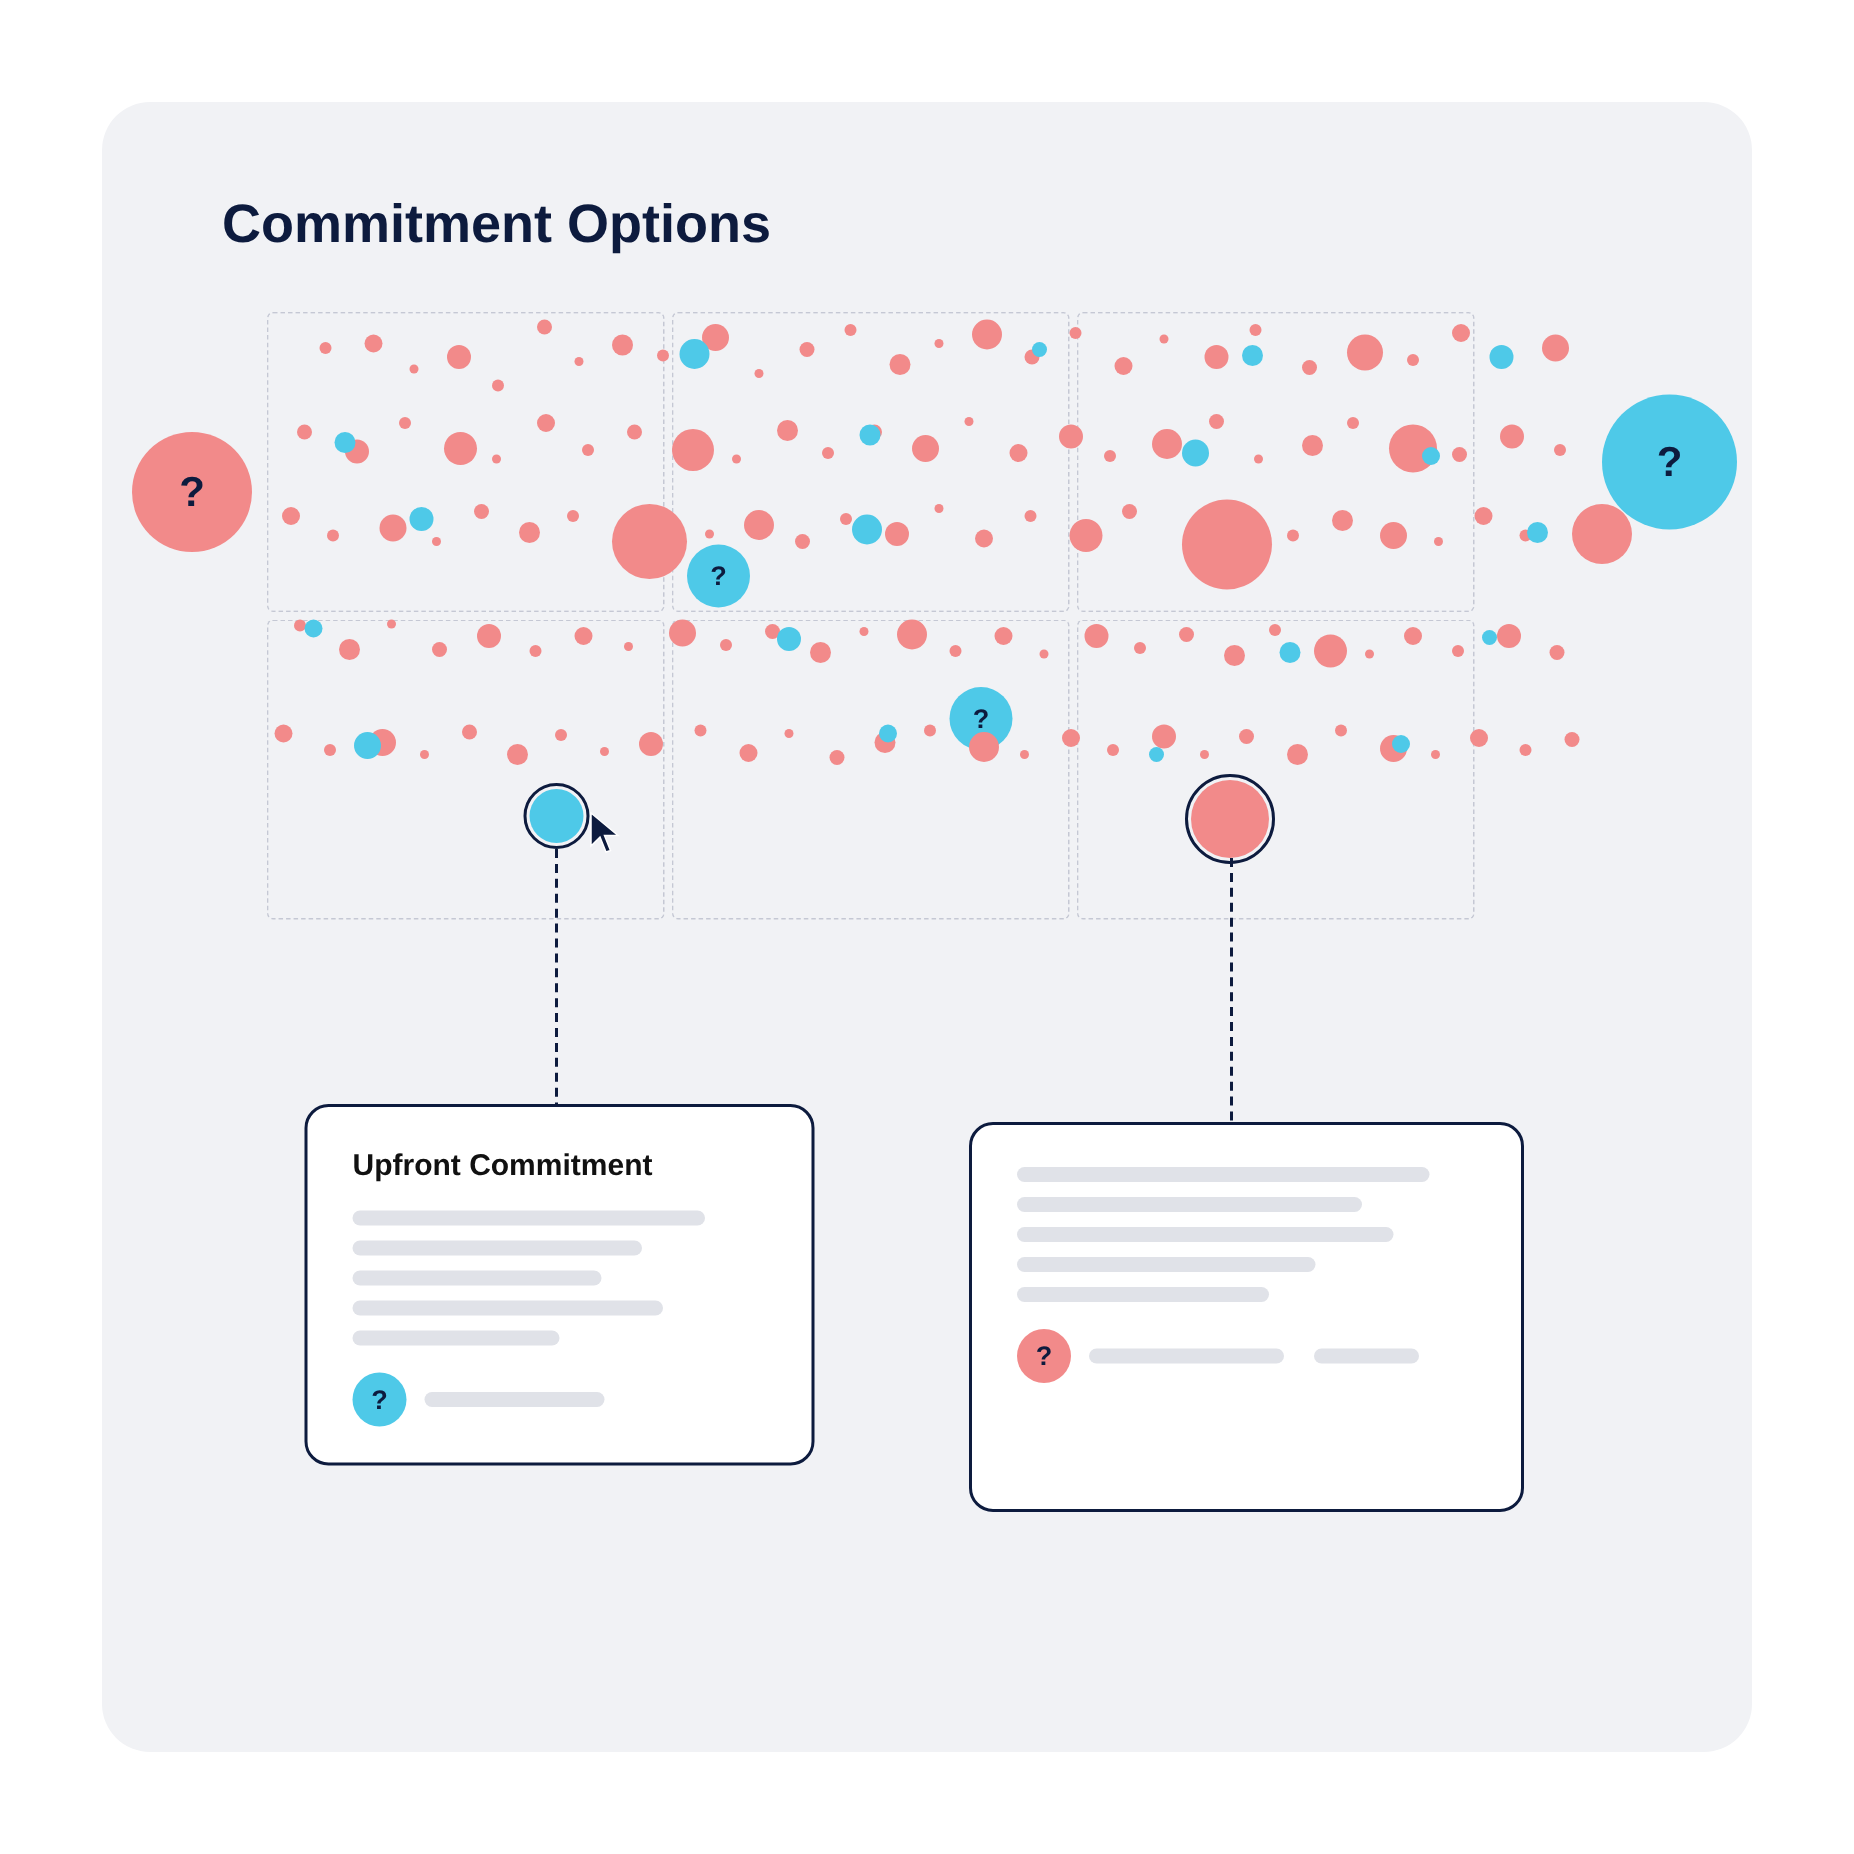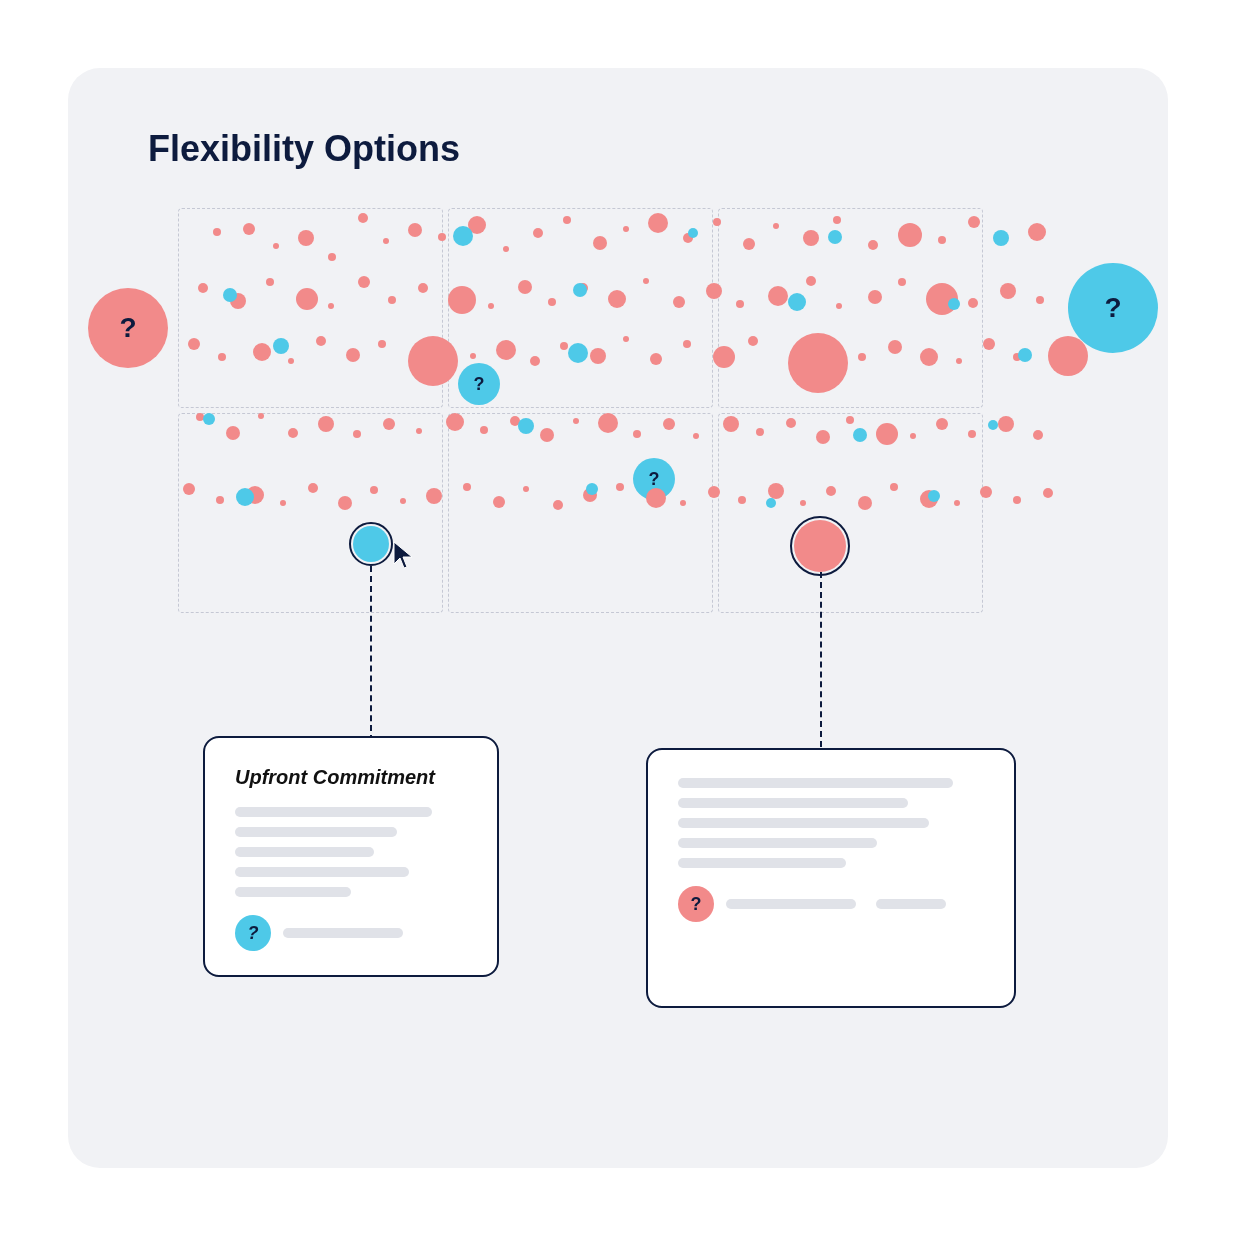--- a/index.html
+++ b/index.html
@@ -102,21 +102,21 @@
       position: absolute;
       border-radius: 50%;
       border: 2px solid #0d1b3e;
     }
   </style>
 </head>
 <body>
 
 <div class="main-card">
 
-  <div class="title">Flexibility Options</div>
+  <div class="title">Commitment Options</div>
 
   <div class="qbubble" style="width:80px;height:80px;background:#f28a8a;top:220px;left:20px;">
     <span>?</span>
   </div>
 
   <div class="qbubble" style="width:90px;height:90px;background:#4ec9e8;top:195px;right:10px;">
     <span>?</span>
   </div>
 
   <div class="qbubble" style="width:42px;height:42px;background:#4ec9e8;top:295px;left:390px;font-size:18px;">
@@ -306,21 +306,21 @@
     </svg>
   </div>
 
   <div class="dot" style="width:52px;height:52px;background:#f28a8a;top:452px;left:726px;"></div>
   <div class="selected-dot-ring" style="width:60px;height:60px;top:448px;left:722px;"></div>
 
   <div class="connector-line" style="left:302px;top:498px;height:185px;"></div>
 
   <div class="connector-line" style="left:752px;top:504px;height:175px;"></div>
 
-  <div class="info-card" style="left:135px;top:668px;width:296px;min-height:240px;font-style:italic;">
+  <div class="info-card" style="left:135px;top:668px;width:340px;min-height:240px;">
     <div class="card-title">Upfront Commitment</div>
     <div class="text-line" style="width:85%;"></div>
     <div class="text-line" style="width:70%;"></div>
     <div class="text-line" style="width:60%;"></div>
     <div class="text-line" style="width:75%;"></div>
     <div class="text-line" style="width:50%;"></div>
     <div class="card-footer">
       <div class="small-qbubble" style="background:#4ec9e8;">
         <span>?</span>
       </div>

